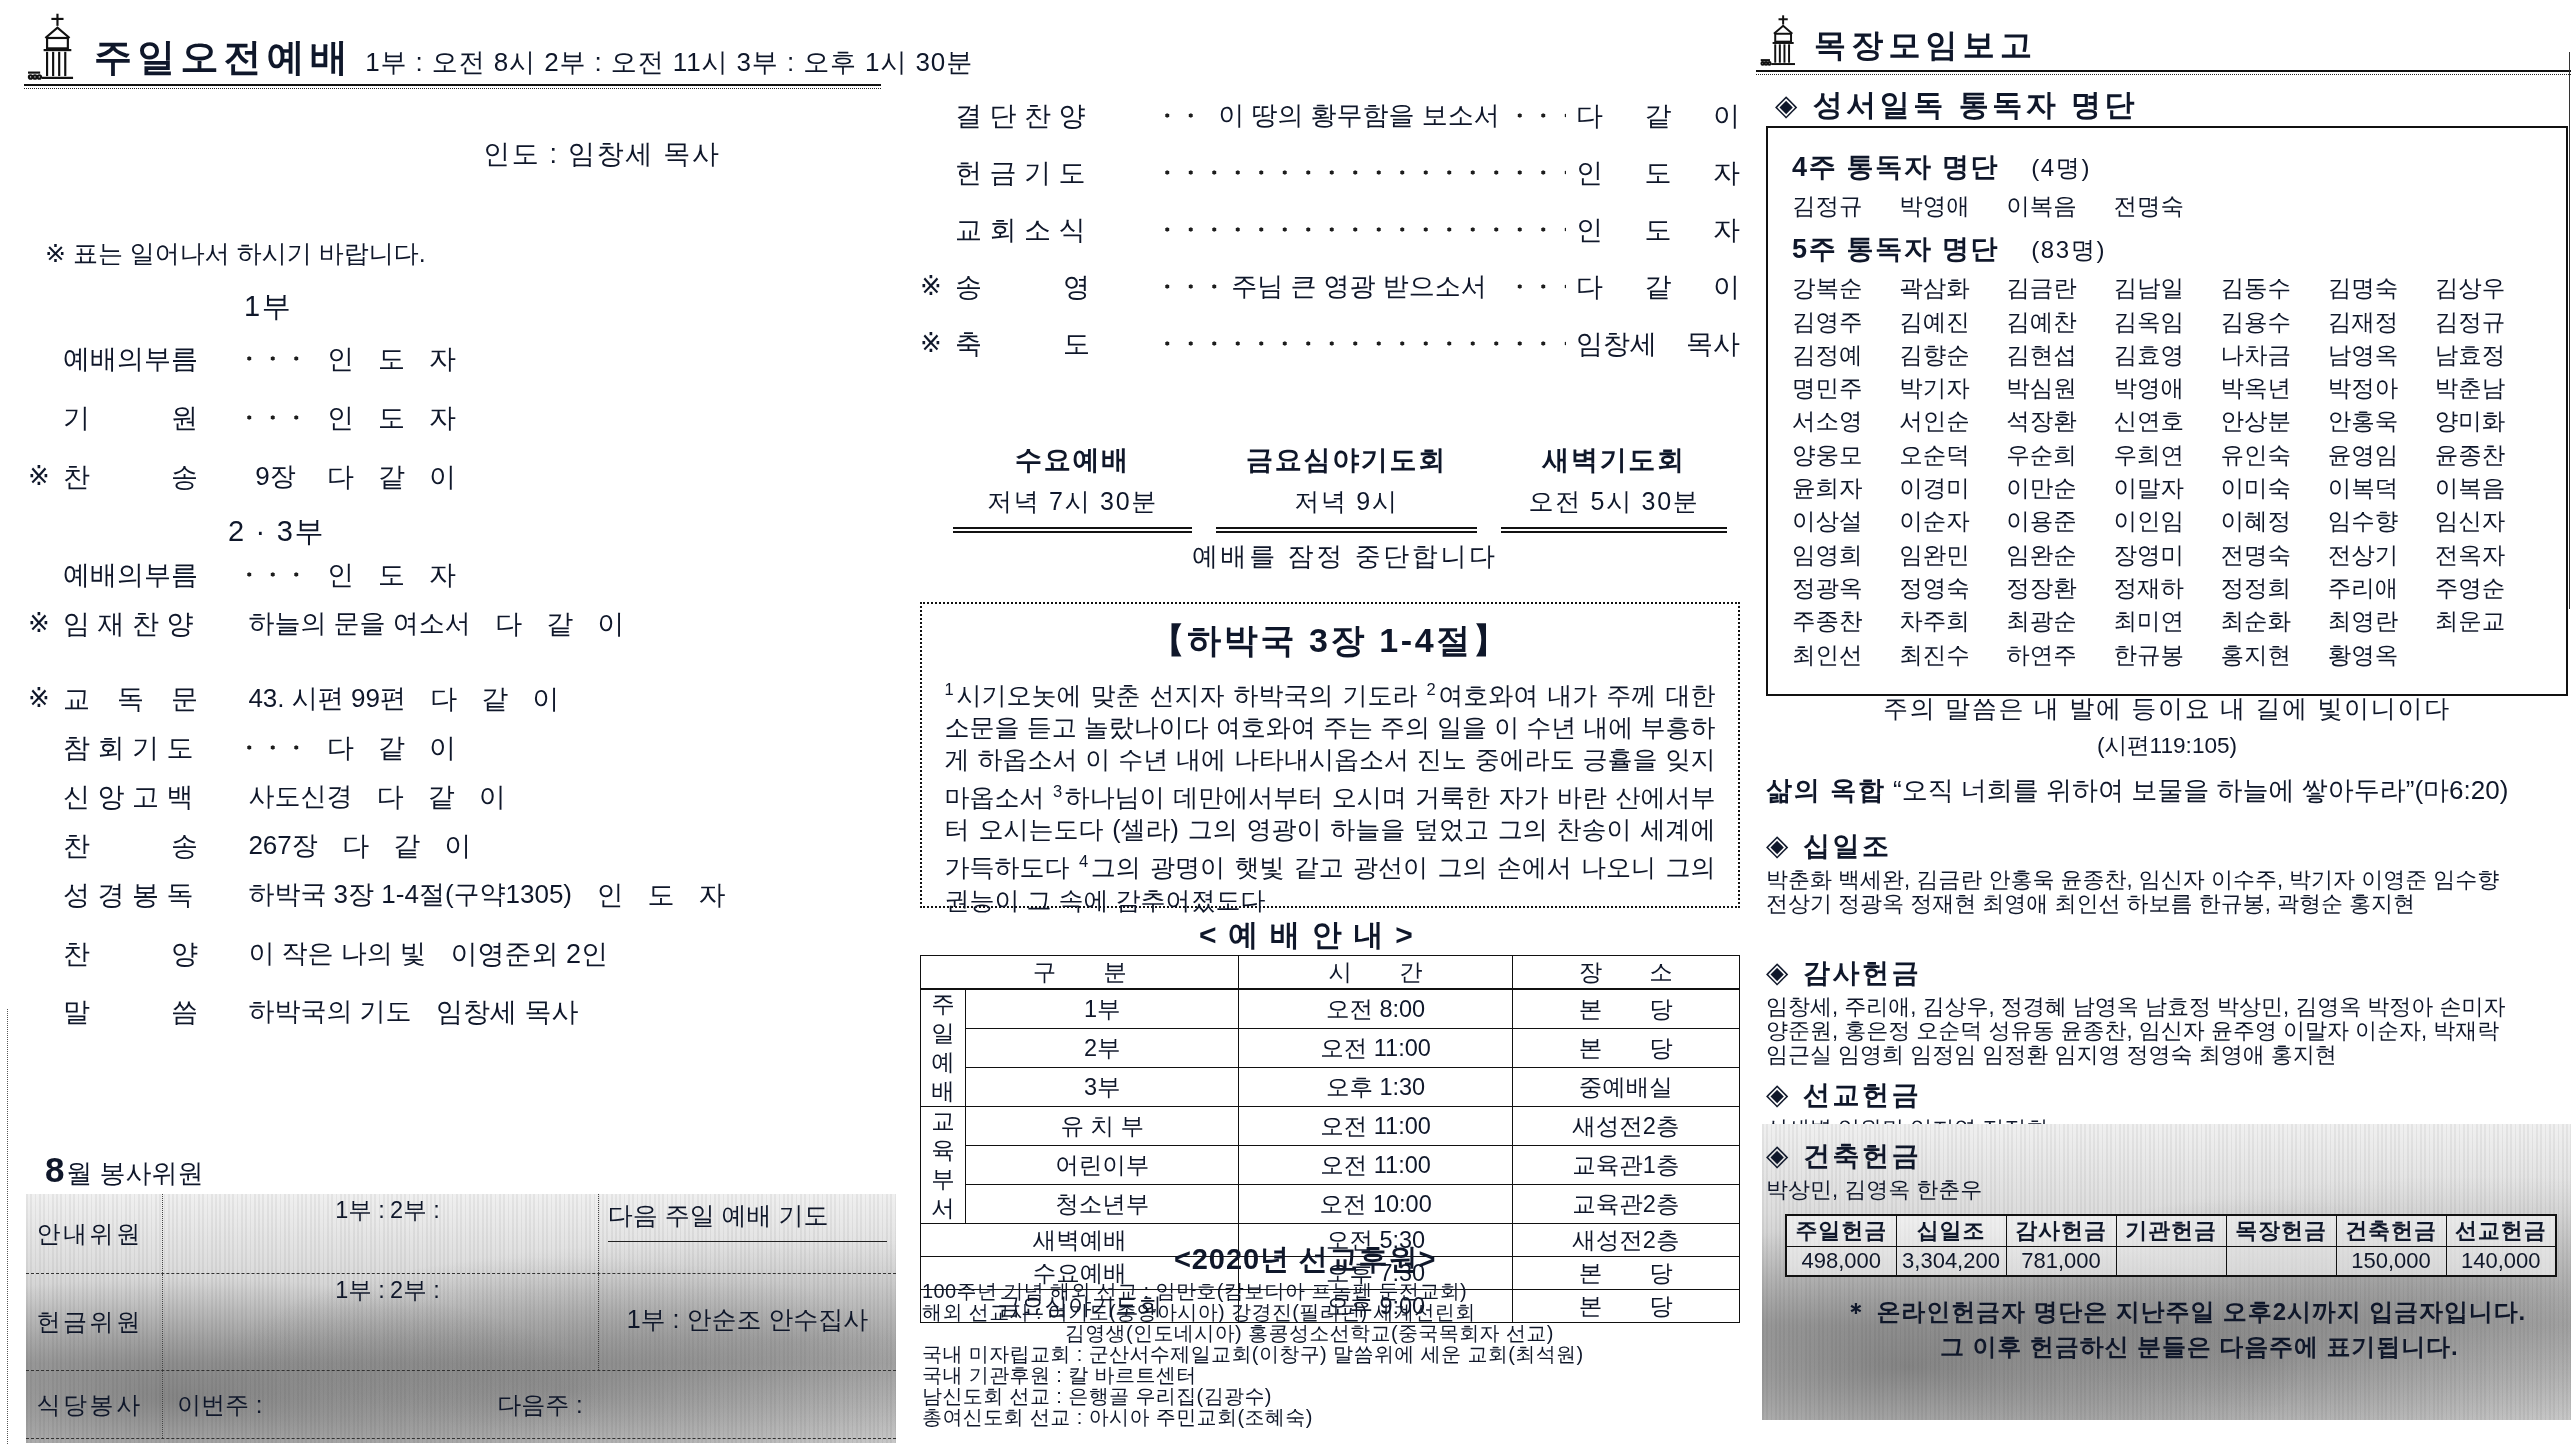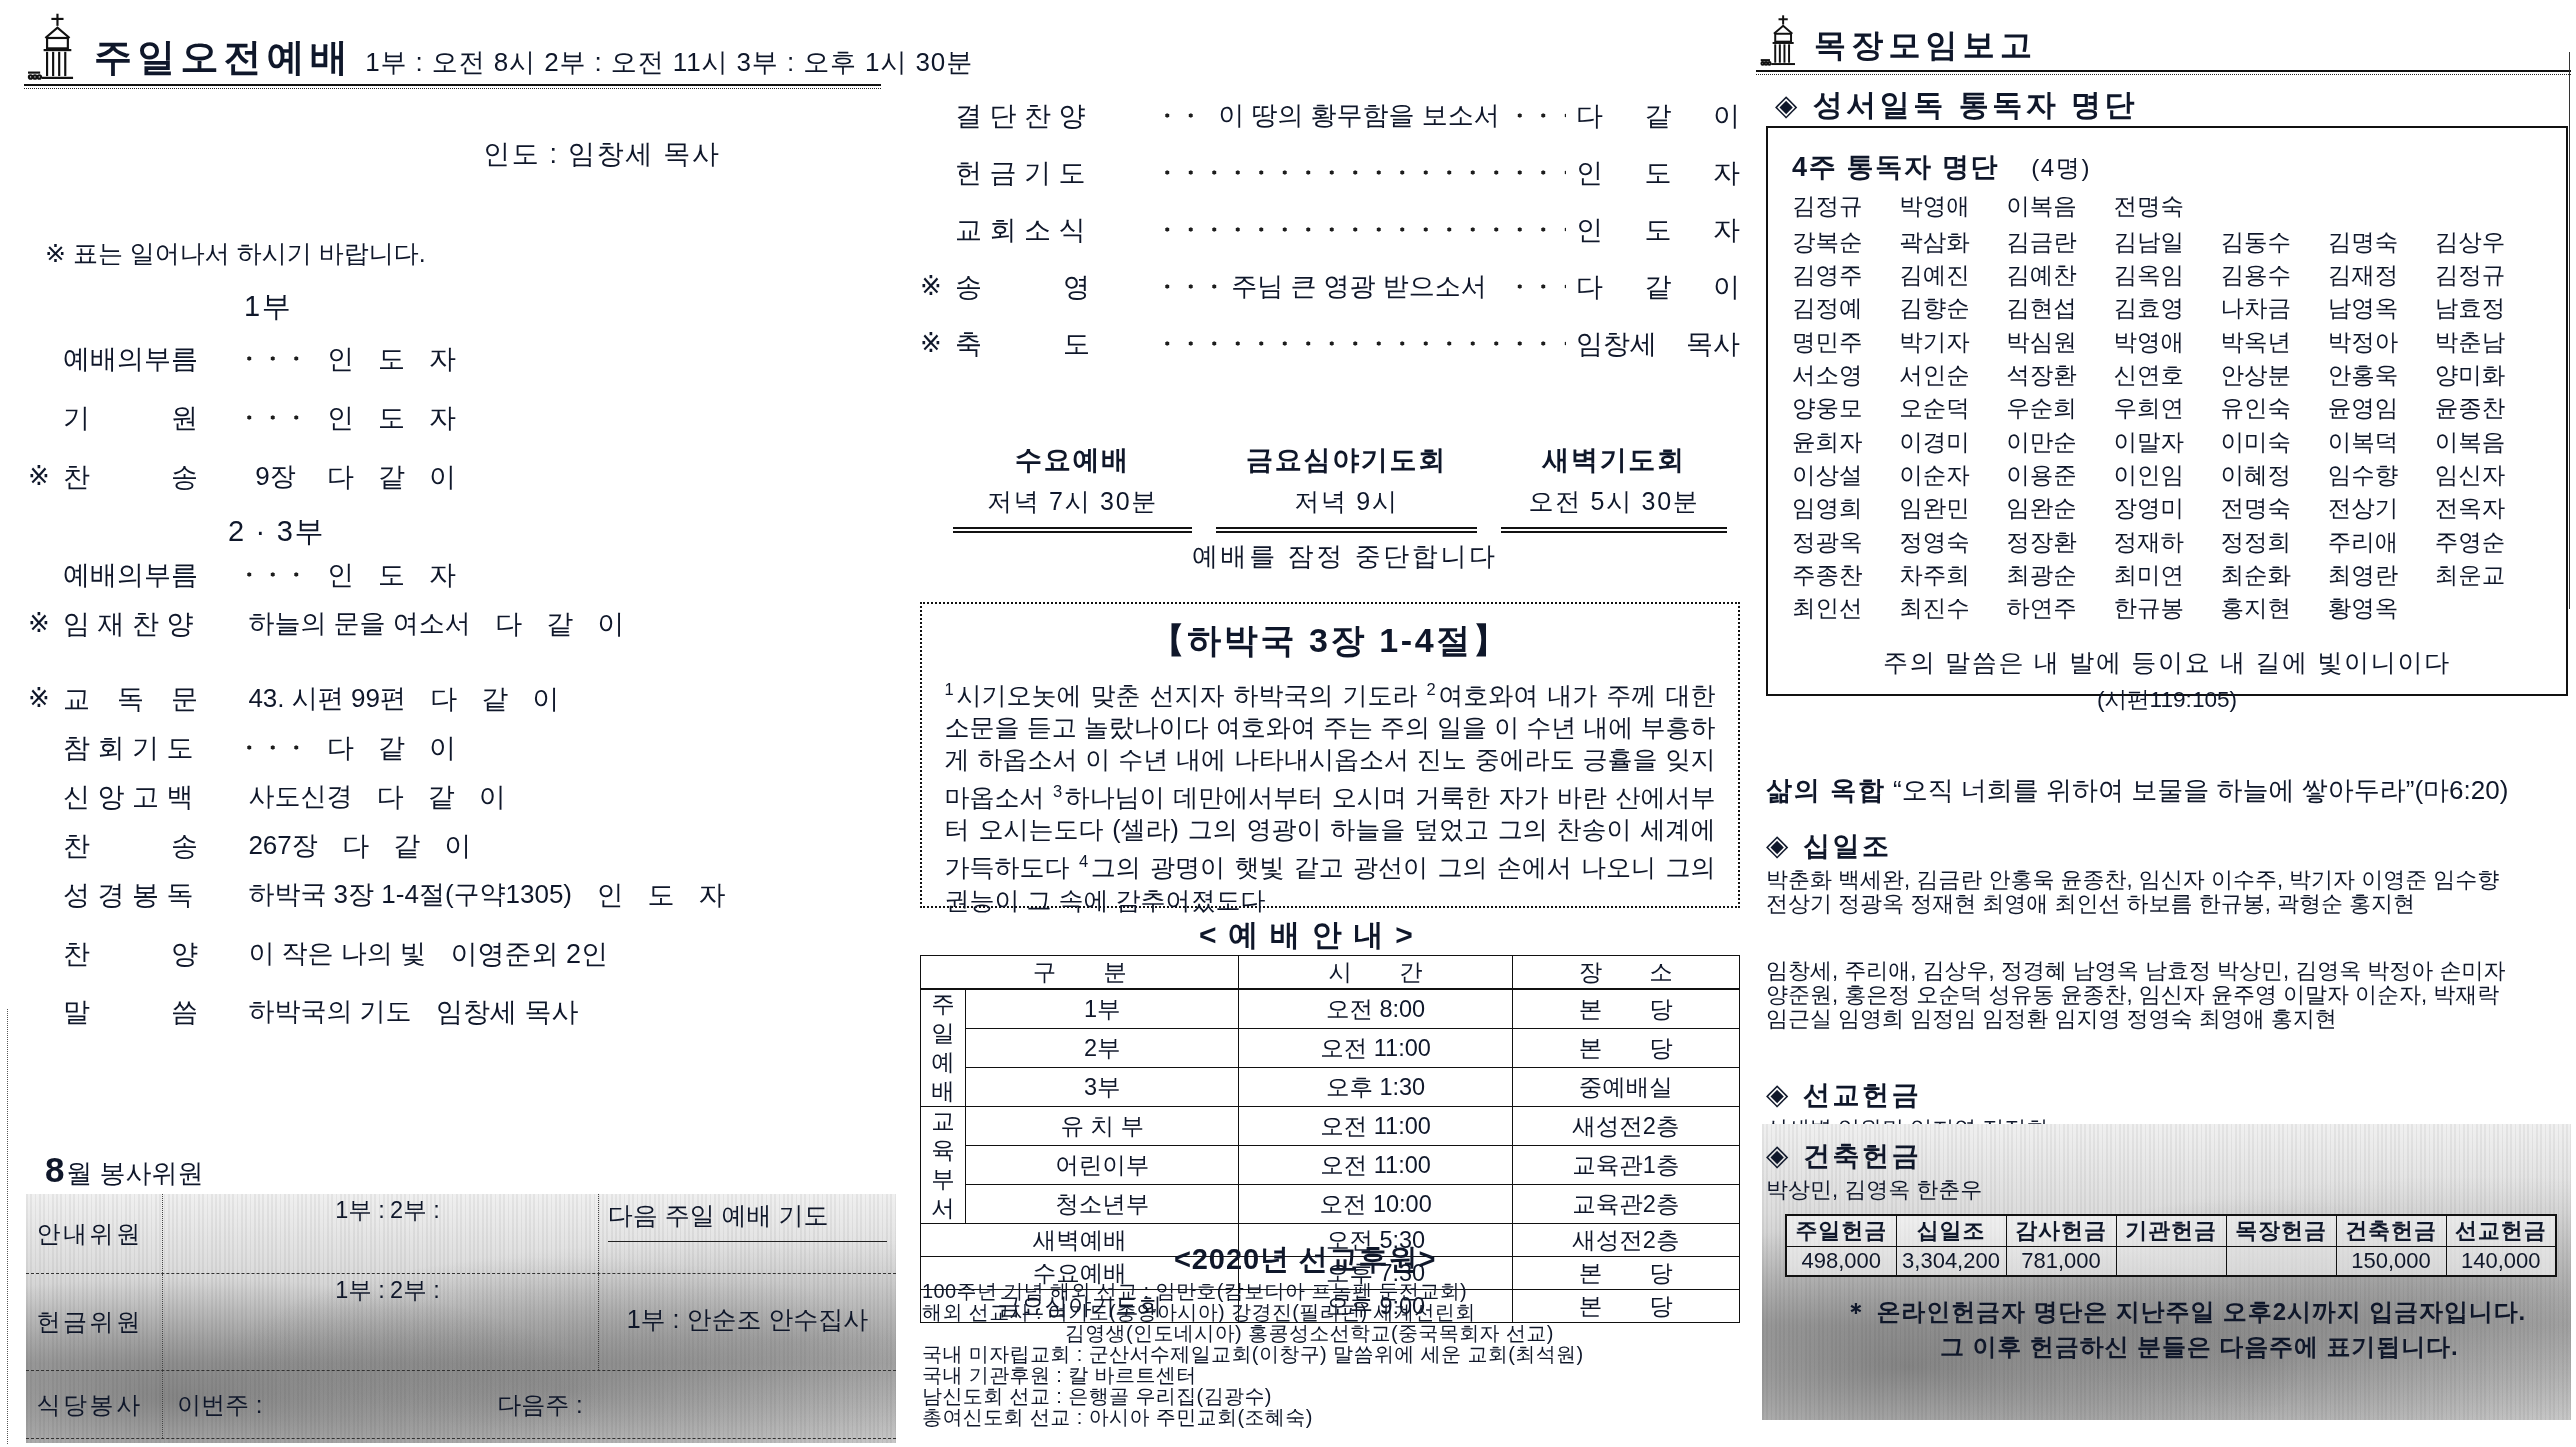--- a/index.html
+++ b/index.html
@@ -423,20 +423,24 @@
     <div class="wk-line" data-name="week4-title-line">
       <span data-name="week4-title">4주 통독자 명단</span>
       <span class="wk-count" data-name="week4-count">(4명)</span>
     </div>
     <div class="name-grid" data-name="week4-name-grid">
         <span class="ng" data-name="list-item">김정규</span>
         <span class="ng" data-name="list-item">박영애</span>
         <span class="ng" data-name="list-item">이복음</span>
         <span class="ng" data-name="list-item">전명숙</span>
       </div>
+    <div class="wk-line" style="margin-top:10.4px;" data-name="week5-title-line">
+      <span data-name="week5-title">5주 통독자 명단</span>
+      <span class="wk-count" data-name="week5-count">(83명)</span>
+    </div>
     <div class="name-grid" data-name="week5-name-grid">
         <span class="ng" data-name="list-item">강복순</span>
         <span class="ng" data-name="list-item">곽삼화</span>
         <span class="ng" data-name="list-item">김금란</span>
         <span class="ng" data-name="list-item">김남일</span>
         <span class="ng" data-name="list-item">김동수</span>
         <span class="ng" data-name="list-item">김명숙</span>
         <span class="ng" data-name="list-item">김상우</span>
         <span class="ng" data-name="list-item">김영주</span>
         <span class="ng" data-name="list-item">김예진</span>
@@ -523,20 +527,21 @@
     <span class="ot" data-name="alabaster-jar-title">삶의 옥합</span>
     <span data-name="alabaster-jar-verse">“오직 너희를 위하여 보물을 하늘에 쌓아두라”(마6:20)</span>
   </div>
 
   <div class="off-sec" style="left:1766px;top:828px;width:809px;" data-name="tithe-section">
     <div class="off-title" data-name="tithe-title"><span class="diamond" data-name="diamond-icon">◈</span><span data-name="tithe-title-text">십일조</span></div>
     <div class="off-lines" data-name="tithe-names"><div class="line" data-name="text-line">박춘화 백세완, 김금란 안홍욱 윤종찬, 임신자 이수주, 박기자 이영준 임수향</div><div class="line" data-name="text-line">전상기 정광옥 정재현 최영애 최인선 하보름 한규봉, 곽형순 홍지현</div></div>
   </div>
 
   <div class="off-sec" style="left:1766px;top:955px;width:809px;" data-name="thanksgiving-offering-section">
+    <div class="off-title" data-name="thanksgiving-title"><span class="diamond" data-name="diamond-icon">◈</span><span data-name="thanksgiving-title-text">감사헌금</span></div>
     <div class="off-lines" data-name="thanksgiving-names"><div class="line" data-name="text-line">임창세, 주리애, 김상우, 정경혜 남영옥 남효정 박상민, 김영옥 박정아 손미자</div><div class="line" data-name="text-line">양준원, 홍은정 오순덕 성유동 윤종찬, 임신자 윤주영 이말자 이순자, 박재락</div><div class="line" data-name="text-line">임근실 임영희 임정임 임정환 임지영 정영숙 최영애 홍지현</div></div>
   </div>
 
   <div class="off-sec" style="left:1766px;top:1077px;width:809px;" data-name="mission-offering-section">
     <div class="off-title" data-name="mission-offering-title"><span class="diamond" data-name="diamond-icon">◈</span><span data-name="mission-offering-title-text">선교헌금</span></div>
     <div class="off-lines" data-name="mission-offering-names"><div class="line" data-name="text-line">신새벽 임완민 임지영 정정희</div></div>
   </div>
 
   <div class="photo" style="left:1762px;top:1124px;width:809px;height:296px;" data-name="building-photo"></div>
 

